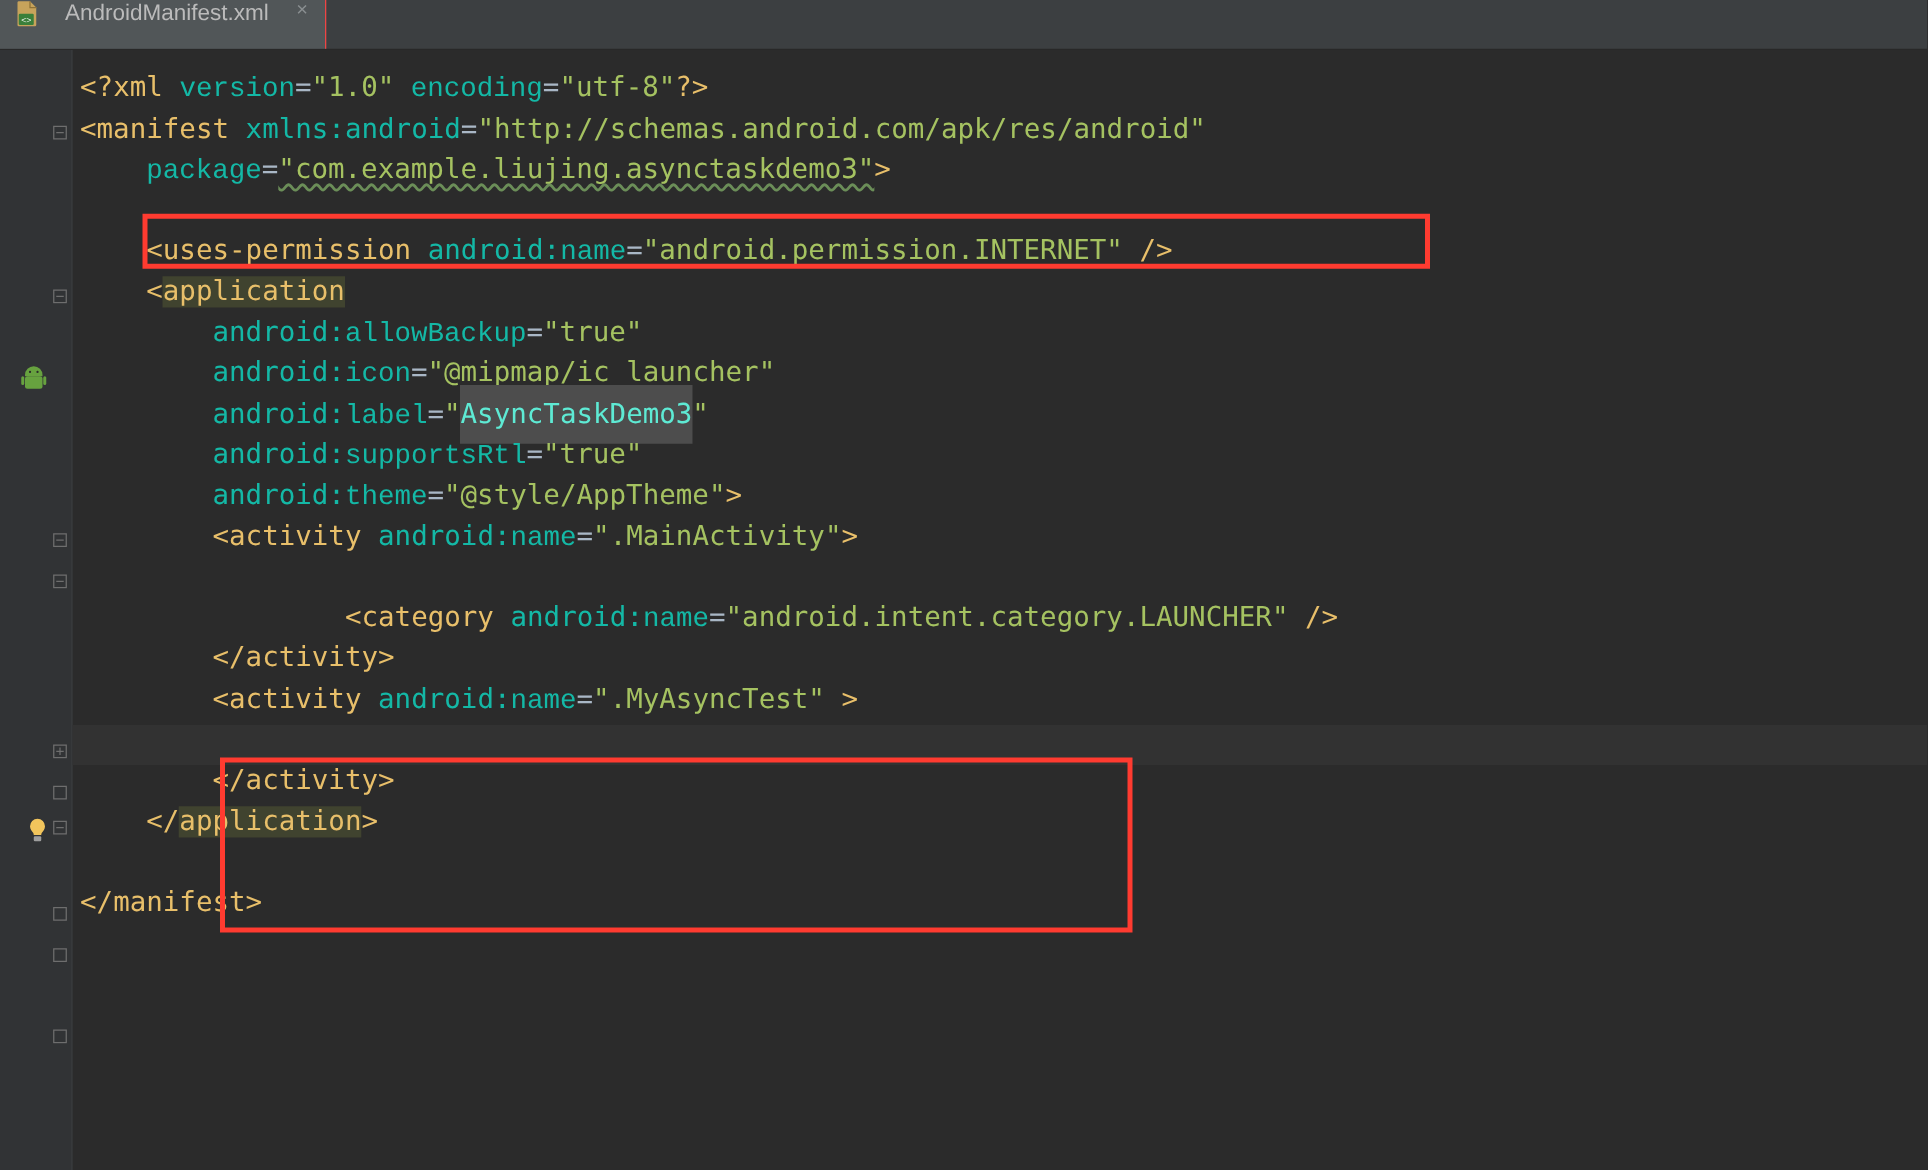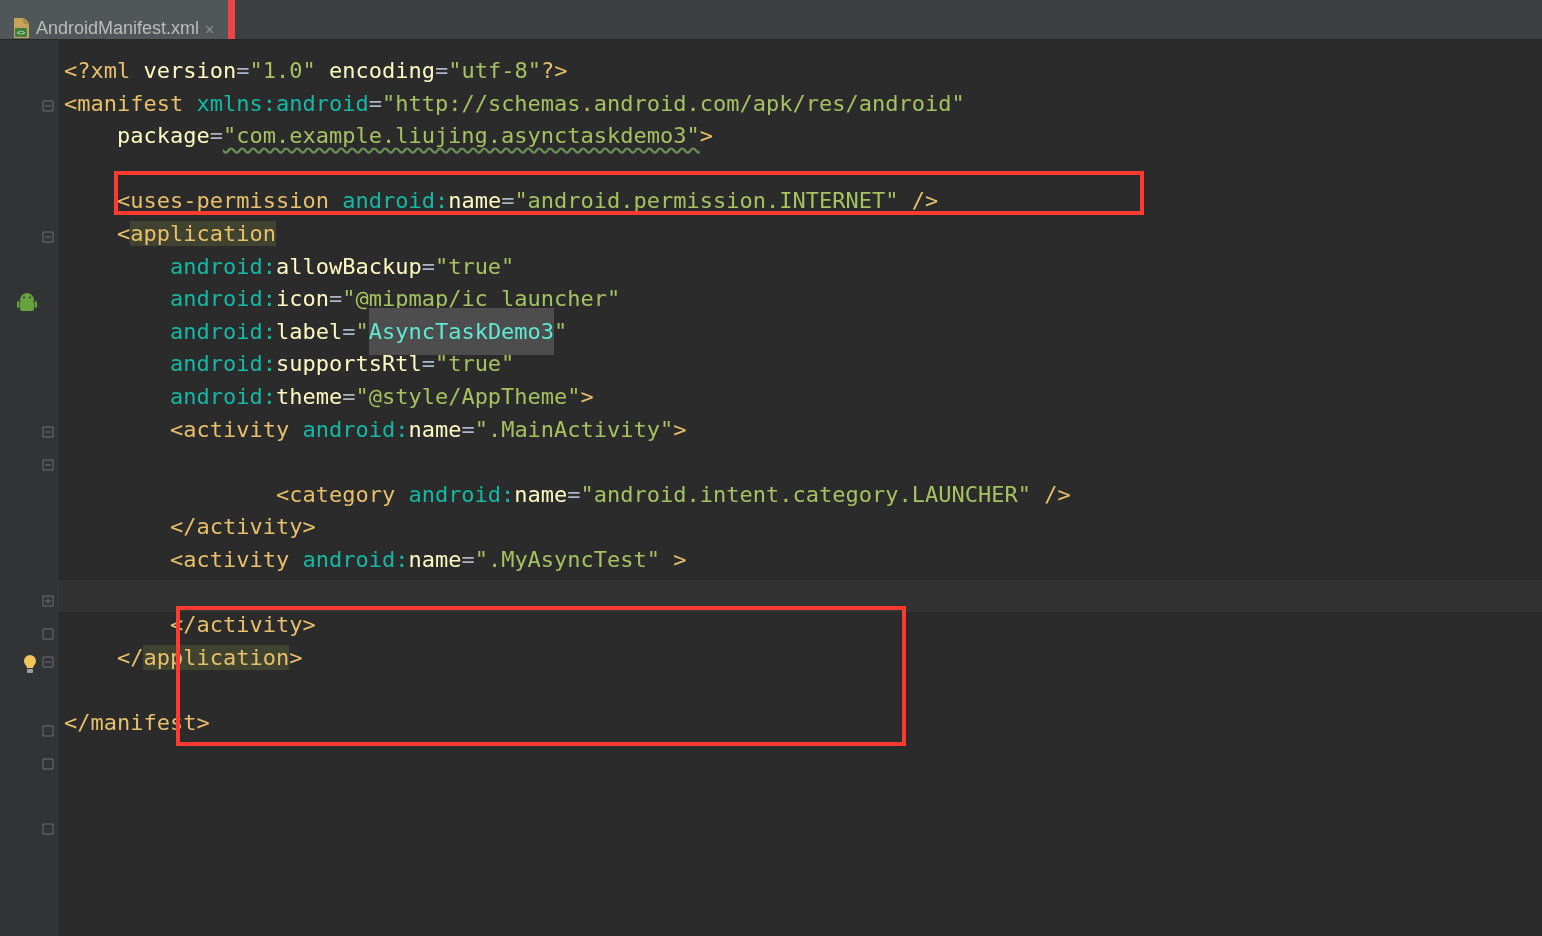--- a/index.html
+++ b/index.html
@@ -15,28 +15,28 @@
   
   .tab-bar {
     height: 40px;
     background: #3c3f41;
     display: flex;
     align-items: stretch;
     border-bottom: 1px solid #282828;
   }
   .tab {
     display: flex;
-    align-items: flex-end;
-    gap: 4px;
+    align-items: flex-start;
+    gap: 20px;
     padding: 0 12px;
     background: #515658;
     color: #bbbbbb;
     font-size: 18px;
     font-family: "Segoe UI", Arial, sans-serif;
-    border-right: 7px solid #ef4444;
+    border-right: 1px solid #ef4444;
   }
   .tab svg.tab-file { flex: 0 0 auto; }
   .tab-close { color: #8a8f91; font-size: 16px; padding: 0 2px; }
   
   .editor {
     display: flex;
     height: calc(100% - 40px);
   }
   .gutter {
     width: 58px;
@@ -67,21 +67,21 @@
   }
   .line.current { background: #323232; }
   
   .redbox {
     position: absolute;
     border: 4px solid #ff3b30;
     pointer-events: none;
   }
   
   .tag    { color: #e8bf6a; }   
-  .attr   { color: #fef9c3; }   
+  .attr   { color: #14b8a6; font-family: Liberation Mono, monospace; }   
   .ns     { color: #14b8a6; }   
   .str    { color: #a5c261; }   
   .op     { color: #a9b7c6; }   
   .pi     { color: #e8bf6a; }
   .ref    { color: #5eead4; background:#4d4d4d; padding:11px 0;} 
   .typo   { color:#a5c261; text-decoration: underline wavy #6b8e58; text-underline-offset:4px;}
 </style>
 </head>
 <body>
 

